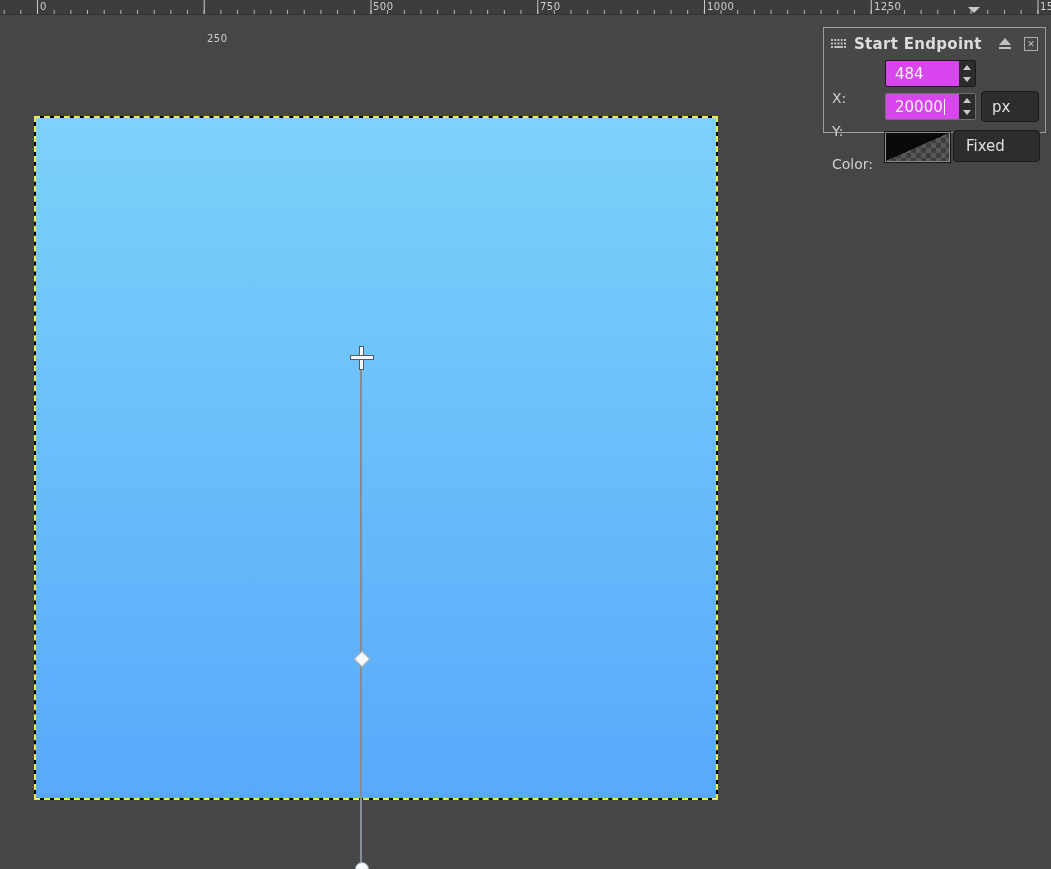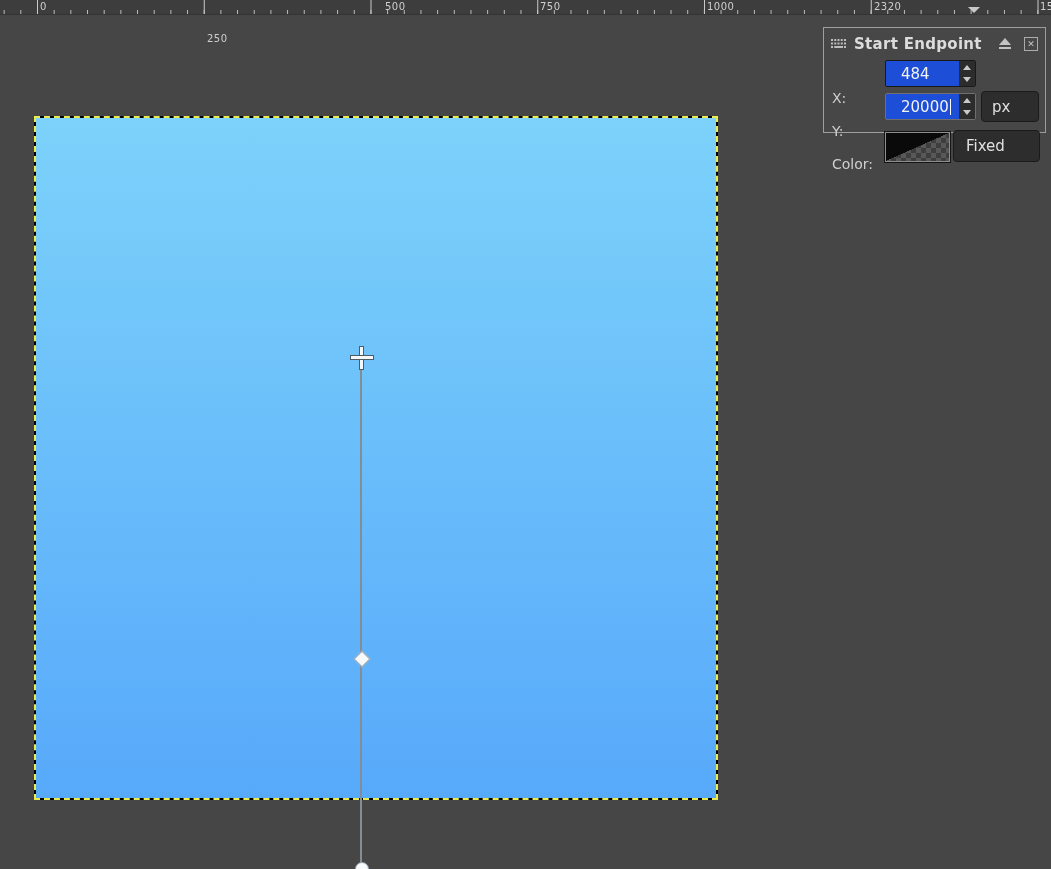--- a/index.html
+++ b/index.html
@@ -16,21 +16,21 @@
       linear-gradient(to right, #bdbdbd 1px, rgba(0,0,0,0) 1px);
     background-size:166.75px 15px, 16.675px 5px;
     background-position:37px 0, 37px 10px;
     background-repeat:repeat-x;
     border-bottom:1px solid #343434;
   }
   .ruler-label {
     position:absolute; top:1px; font-size:10px; line-height:11px; color:#cfcfcf;
     letter-spacing:0.5px; white-space:nowrap;
   }
-  .rl-0{left:40px;} .rl-1{left:207px;margin-top:32px;} .rl-2{left:373px;padding-left:12px;} .rl-3{left:540px;}
+  .rl-0{left:40px;} .rl-1{left:207px;margin-top:32px;} .rl-2{left:373px;} .rl-3{left:540px;}
   .rl-4{left:707px;} .rl-5{left:874px;} .rl-6{left:1040px;}
   .ruler-marker {
     position:absolute; left:968px; top:7px; width:0; height:0;
     border-left:6px solid rgba(0,0,0,0); border-right:6px solid rgba(0,0,0,0);
     border-top:6px solid #c9c9c9;
   }
 
   
   .canvas-image {
     position:absolute; left:34px; top:116px; width:684px; height:684px;
@@ -76,22 +76,22 @@
     border-bottom:7px solid #c3c3c3; }
   .eject-bar { position:absolute; left:1px; top:10px; width:12px; height:2px; background:#c3c3c3; }
   .close-button { width:14px; height:14px; border:1px solid #ababab; position:relative;
     display:flex; align-items:center; justify-content:center; cursor:pointer; }
   .close-glyph { font-size:9px; line-height:9px; color:#c3c3c3; }
 
   .field-label { position:absolute; left:8px; color:#cfcfcf; }
   .lbl-x { top:62px; } .lbl-y { top:95px; } .lbl-color { top:128px; }
 
   .spinbutton { position:absolute; left:61px; width:91px; height:27px;
-    background:#1d4ed8; border:1px solid #191919; border-radius:2px;
-    display:flex; align-items:stretch;padding-left:6px; }
+    background:#d946ef; border:1px solid #191919; border-radius:2px;
+    display:flex; align-items:stretch; }
   .sb-x { top:32px; }
   .sb-y { top:65px; border:1px solid #6f6f6f; }
   .sb-entry { flex:1; display:flex; align-items:center; padding-left:9px;
     color:#f2f2f2; font-size:15px; overflow:hidden; white-space:nowrap; }
   .text-cursor { display:inline-block; width:1px; height:16px; background:#ffffff; margin-left:1px; }
   .sb-arrows { width:16px; display:flex; flex-direction:column; background:#2c2c2c; }
   .sb-up, .sb-down { flex:1; display:flex; align-items:center; justify-content:center; cursor:pointer; }
   .tri-up { width:0; height:0; border-left:4px solid rgba(0,0,0,0);
     border-right:4px solid rgba(0,0,0,0); border-bottom:5px solid #c9c9c9; }
   .tri-down { width:0; height:0; border-left:4px solid rgba(0,0,0,0);
@@ -121,21 +121,21 @@
 <body>
 
 <div class="screen">
 
   <div class="ruler">
     <span class="ruler-label rl-0">0</span>
     <span class="ruler-label rl-1">250</span>
     <span class="ruler-label rl-2">500</span>
     <span class="ruler-label rl-3">750</span>
     <span class="ruler-label rl-4">1000</span>
-    <span class="ruler-label rl-5">2320</span>
+    <span class="ruler-label rl-5">1250</span>
     <span class="ruler-label rl-6">15</span>
     <div class="ruler-marker"></div>
   </div>
 
   <div class="canvas-image" style="background-image: linear-gradient(rgb(124, 210, 250), rgb(87, 169, 250)), linear-gradient(rgb(0, 0, 0), rgb(0, 0, 0)); border-color: rgb(236, 236, 78);"></div>
 
   <div class="gradient-line"></div>
   <div class="start-handle">
     <div class="ch-v"></div>
     <div class="ch-h"></div>

